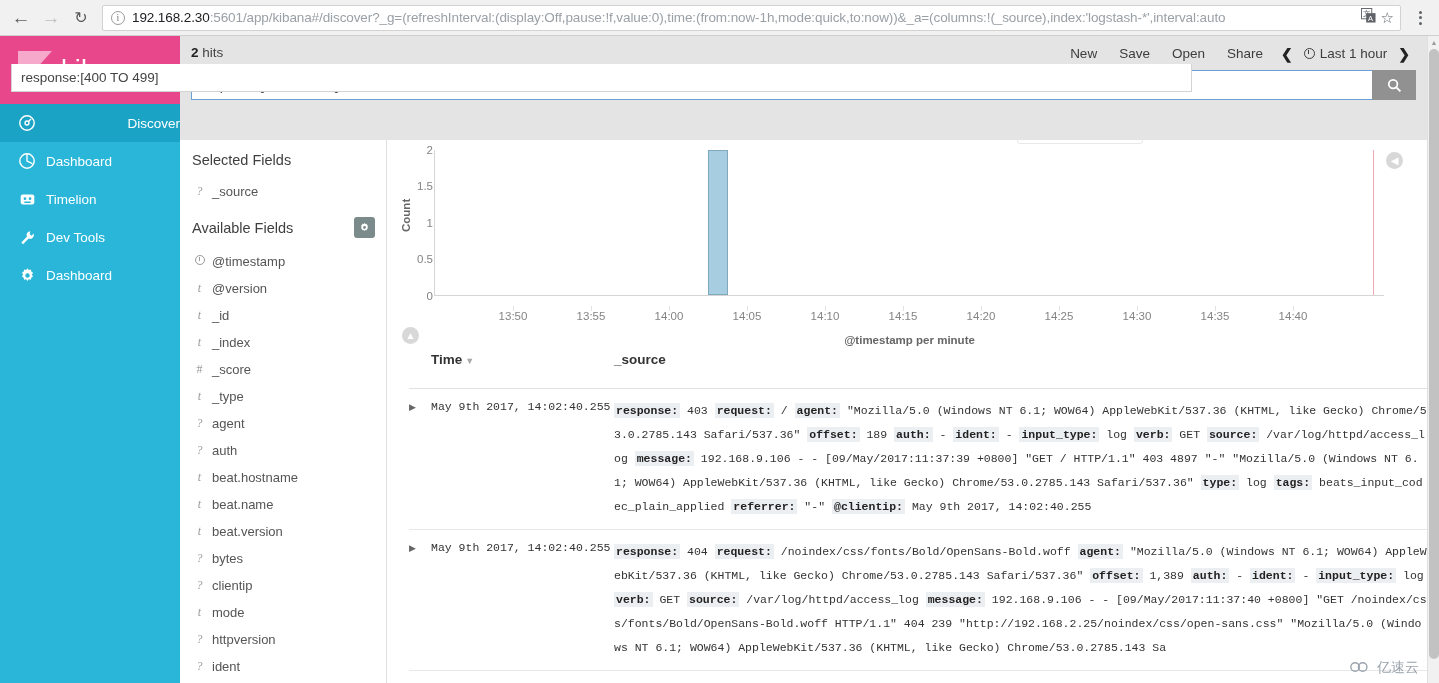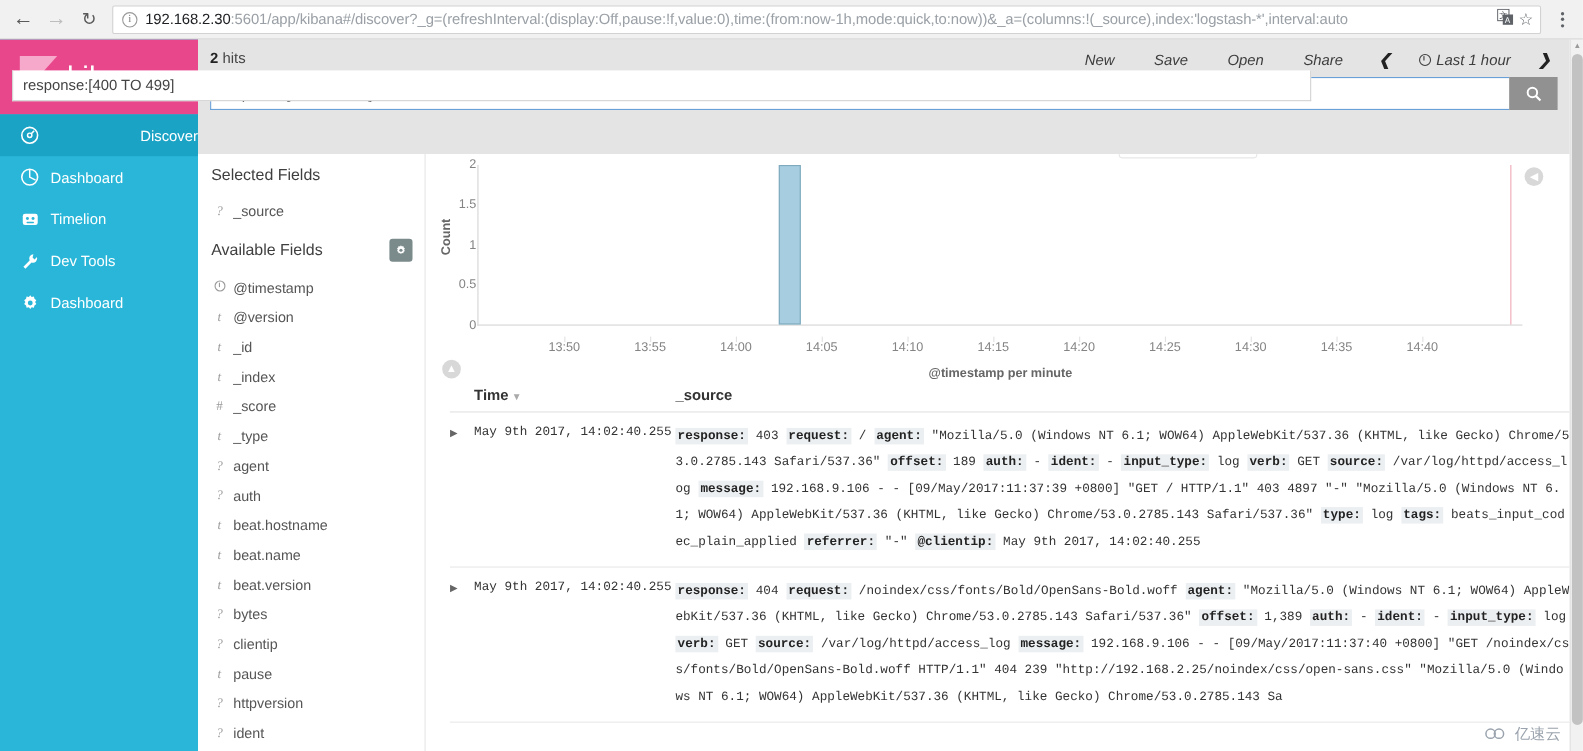--- a/index.html
+++ b/index.html
@@ -81,22 +81,22 @@
   
   .k-top {
     position: absolute; left: 180px; top: 36px; width: 1247px; height: 104px;
     background: #e4e4e4;
   }
   .hits {
     position: absolute; left: 11px; top: 9px; font-size: 13.5px; color: #444;
   }
   .hits b { font-weight: bold; color: #222; }
   .k-actions {
-    position: absolute; right: 10px; top: 8px; display: flex; align-items: flex-end; gap: 14px;
-    font-size: 13.5px; color: #3d3d3d; font-style: italic;
+    position: absolute; right: 10px; top: 8px; display: flex; align-items: flex-start; gap: 0;
+    font-size: 13.5px; color: #3d3d3d;
   }
   .k-actions .act { padding: 2px 11px; cursor: pointer; }
   .k-actions .chev { padding: 2px 7px; font-size: 14px; color: #222; cursor: pointer; font-weight: bold; }
   .k-actions .timepick { padding: 2px 4px; cursor: pointer; display: flex; align-items: center; gap: 5px; }
   .clock-ic {
     width: 11px; height: 11px; border: 1.4px solid #3d3d3d; border-radius: 50%;
     position: relative; display: inline-block;
   }
   .clock-ic::after {
     content: ""; position: absolute; left: 3.4px; top: 1.4px;
@@ -196,21 +196,21 @@
   }
   .circ-btn {
     position: absolute; width: 17px; height: 17px; border-radius: 50%;
     background: #d8d8d8; color: #fff; display: flex; align-items: center;
     justify-content: center; font-size: 10px; cursor: pointer;
   }
 
   
   .tbl { position: absolute; left: 22px; top: 212px; width: 1018px; }
   .tbl-head {
-    display: flex; border-bottom: 1px solid #e2e2e2; padding-bottom: 7px; font-size: 13.5px;
+    display: flex; border-bottom: 1px solid #e2e2e2; padding-bottom: 21px; font-size: 13.5px;
     color: #333; font-weight: bold;
   }
   .th-time { width: 205px; padding-left: 22px; cursor: pointer; }
   .th-time .caret { color: #aaa; font-size: 9px; margin-left: 3px; }
   .th-src { flex: 1; }
   .row { display: flex; border-bottom: 1px solid #e8e8e8; padding: 10px 0 10px 0; }
   .row-exp {
     width: 22px; flex: none; color: #666; font-size: 9px; padding-top: 3px; cursor: pointer;
   }
   .row-time {
@@ -437,21 +437,21 @@
     <div class="f-item">
       <span class="f-type">?</span>
       <span class="f-name">bytes</span>
     </div>
     <div class="f-item">
       <span class="f-type">?</span>
       <span class="f-name">clientip</span>
     </div>
     <div class="f-item">
       <span class="f-type">t</span>
-      <span class="f-name">pause</span>
+      <span class="f-name">mode</span>
     </div>
     <div class="f-item">
       <span class="f-type">?</span>
       <span class="f-name">httpversion</span>
     </div>
     <div class="f-item">
       <span class="f-type">?</span>
       <span class="f-name">ident</span>
     </div>
   </div>

